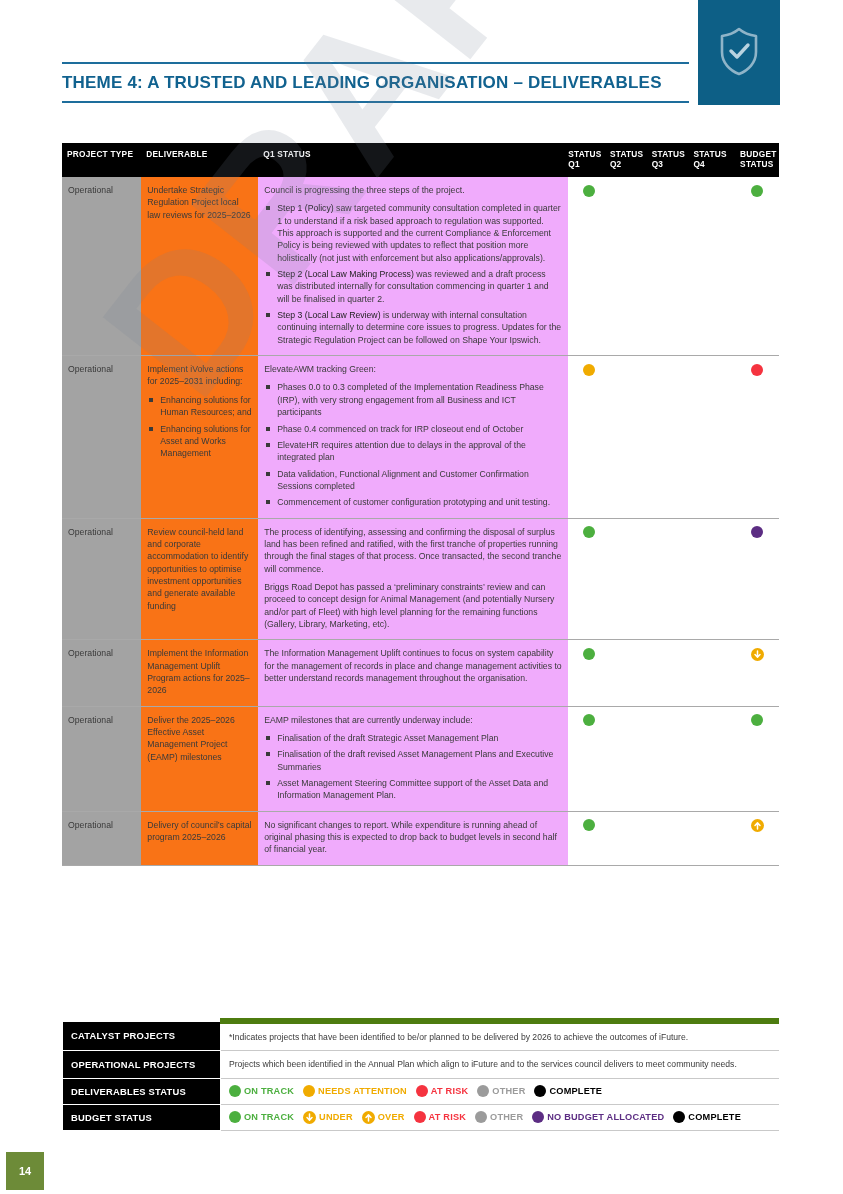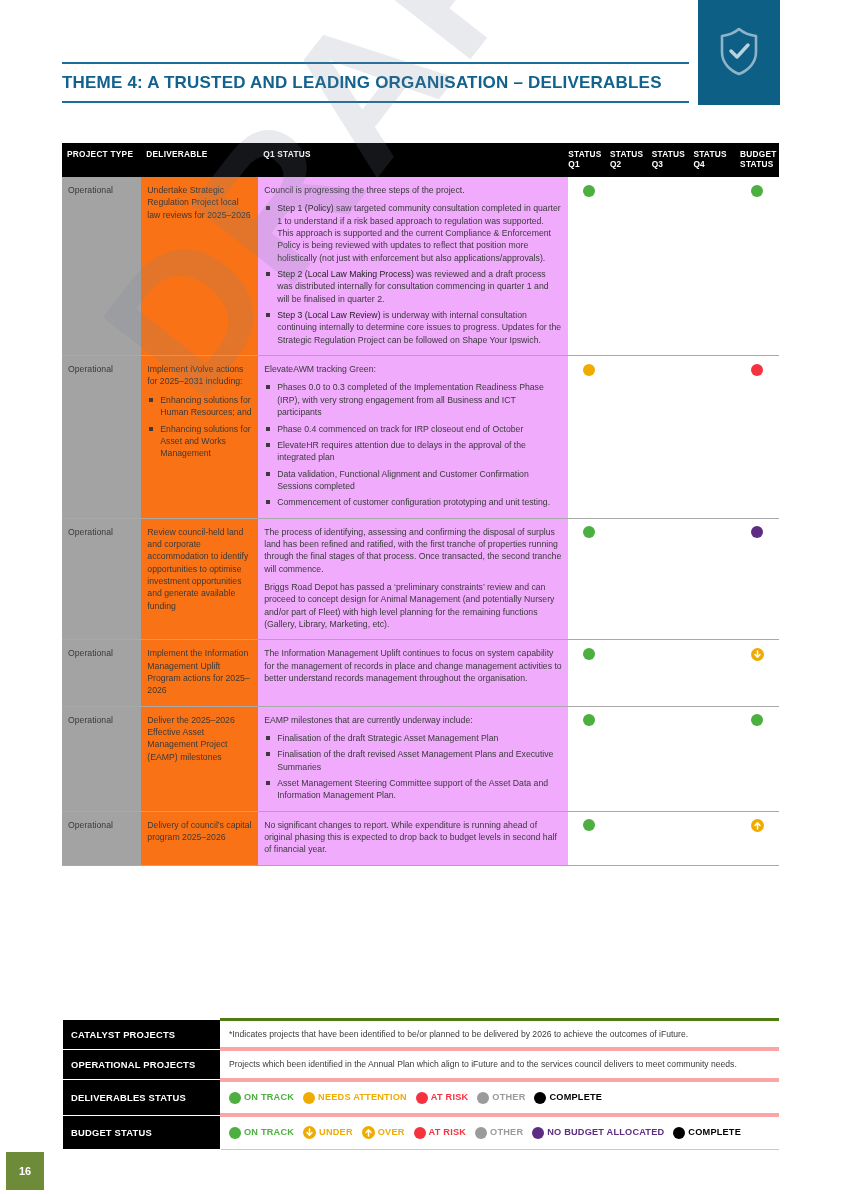--- a/index.html
+++ b/index.html
@@ -174,24 +174,24 @@
     border: 1px solid #ffffff;
   }
   #legend-table td.lg-body {
     background: #ffffff;
     font-size: 8.6px;
     line-height: 1.45;
     color: #3a3a3a;
     padding: 7px 8px;
     vertical-align: middle;
     border-bottom: 1px solid #c9c9c9;
-    border-top: 4px solid #fca5a5;
-  }
-  #legend-table tr:first-child td.lg-body { border-top: 3px solid #4d7c0f; }
-  #legend-table td.lg-body.keys { padding: 9px 8px; }
+    border-top: 1px solid #fca5a5;
+  }
+  #legend-table tr:first-child td.lg-body { border-top: 6px solid #4d7c0f; }
+  #legend-table td.lg-body.keys { padding: 3px 8px; }
   .key {
     display: inline-block;
     margin-right: 9px;
     font-size: 9.2px;
     font-weight: bold;
     letter-spacing: .2px;
     white-space: nowrap;
     vertical-align: middle;
   }
   .key .dot, .key .arrow-mark { margin-right: 3px; }
@@ -385,14 +385,14 @@
       <td class="lg-body keys" id="budget-keys"><span class="key k-green"><span class="dot green"></span><span>ON TRACK</span></span><span class="key k-amber"><span class="arrow-mark"><svg width="9" height="9" viewBox="0 0 9 9">
                 <path d="M4.5 1 L4.5 7 M2 4.6 L4.5 7.2 L7 4.6" stroke="#ffffff" stroke-width="1.5" fill="none" stroke-linecap="round" stroke-linejoin="round"></path>
               </svg></span><span>UNDER</span></span><span class="key k-amber"><span class="arrow-mark"><svg width="9" height="9" viewBox="0 0 9 9">
                 <path d="M4.5 8 L4.5 2 M2 4.4 L4.5 1.8 L7 4.4" stroke="#ffffff" stroke-width="1.5" fill="none" stroke-linecap="round" stroke-linejoin="round"></path>
               </svg></span><span>OVER</span></span><span class="key k-red"><span class="dot red"></span><span>AT RISK</span></span><span class="key k-grey"><span class="dot grey"></span><span>OTHER</span></span><span class="key k-purple"><span class="dot purple"></span><span>NO BUDGET ALLOCATED</span></span><span class="key k-black"><span class="dot black"></span><span>COMPLETE</span></span></td>
     </tr>
   </tbody>
 </table>
 
 <div id="page-number-badge">
-  <span>16</span>
+  <span>14</span>
 </div>
 
 </body></html>

